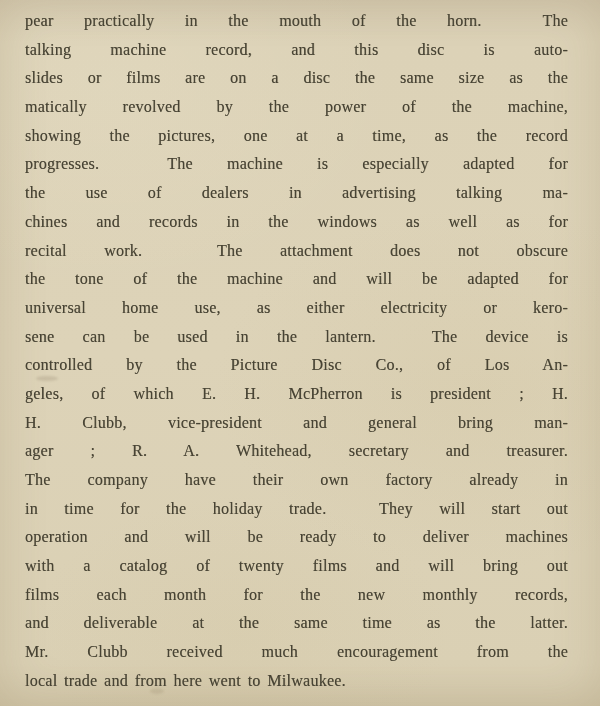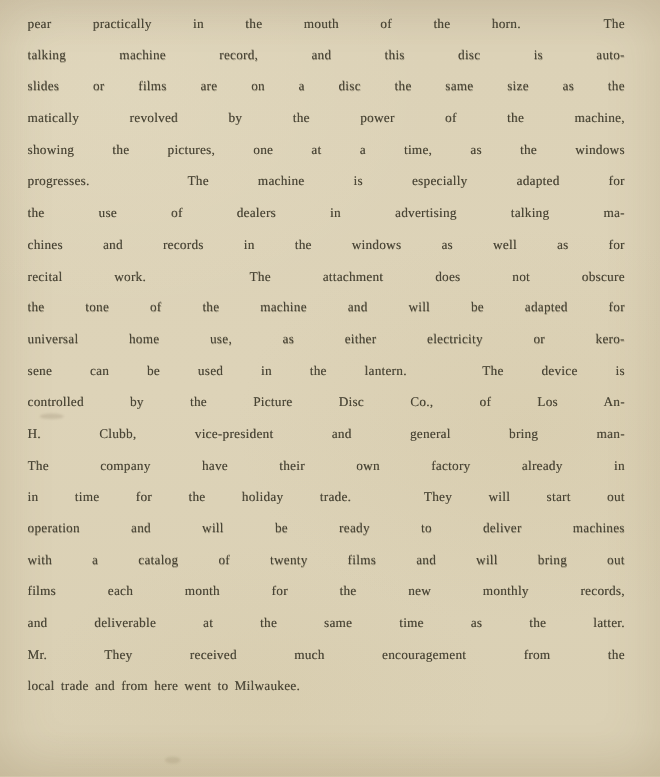--- a/index.html
+++ b/index.html
@@ -25,21 +25,21 @@
     box-shadow: inset 0 0 48px rgba(120,100,60,0.18);
   }
   .paragraph {
     position: absolute;
     top: 7px;
     left: 25px;
     width: 543px;
   }
   .line {
     font-family: "Liberation Serif", "DejaVu Serif", serif;
-    font-size: 12px;
+    font-size: 16px;
     line-height: 28.7px;
     height: 28.7px;
     letter-spacing: 0.25px;
     color: #474334;
     text-shadow: 0.3px 0.3px 0.5px rgba(90,82,62,0.55);
     white-space: pre-wrap;
     text-align: justify;
     text-align-last: justify;
     overflow: hidden;
   }
@@ -67,34 +67,36 @@
 </style>
 </head>
 <body>
 
 <div class="scan-page">
   <div class="paragraph">
       <div class="line">pear practically in the mouth of the horn.  The</div>
       <div class="line">talking machine record, and this disc is auto-</div>
       <div class="line">slides or films are on a disc the same size as the</div>
       <div class="line">matically revolved by the power of the machine,</div>
-      <div class="line">showing the pictures, one at a time, as the windows</div>
+      <div class="line">showing the pictures, one at a time, as the record</div>
       <div class="line">progresses.  The machine is especially adapted for</div>
       <div class="line">the use of dealers in advertising talking ma-</div>
       <div class="line">chines and records in the windows as well as for</div>
       <div class="line">recital work.  The attachment does not obscure</div>
       <div class="line">the tone of the machine and will be adapted for</div>
       <div class="line">universal home use, as either electricity or kero-</div>
       <div class="line">sene can be used in the lantern.  The device is</div>
       <div class="line">controlled by the Picture Disc Co., of Los An-</div>
+      <div class="line">geles, of which E. H. McPherron is president ; H.</div>
       <div class="line">H. Clubb, vice-president and general bring man-</div>
+      <div class="line">ager ; R. A. Whitehead, secretary and treasurer.</div>
       <div class="line">The company have their own factory already in</div>
       <div class="line">in time for the holiday trade.  They will start out</div>
       <div class="line">operation and will be ready to deliver machines</div>
       <div class="line">with a catalog of twenty films and will bring out</div>
       <div class="line">films each month for the new monthly records,</div>
       <div class="line">and deliverable at the same time as the latter.</div>
-      <div class="line">Mr. They received much encouragement from the</div>
+      <div class="line">Mr. Clubb received much encouragement from the</div>
       <div class="line last">local trade and from here went to Milwaukee.</div>
     </div>
   <div class="smudge smudge-1"></div>
   <div class="smudge smudge-2"></div>
 </div>
 
 </body></html>

